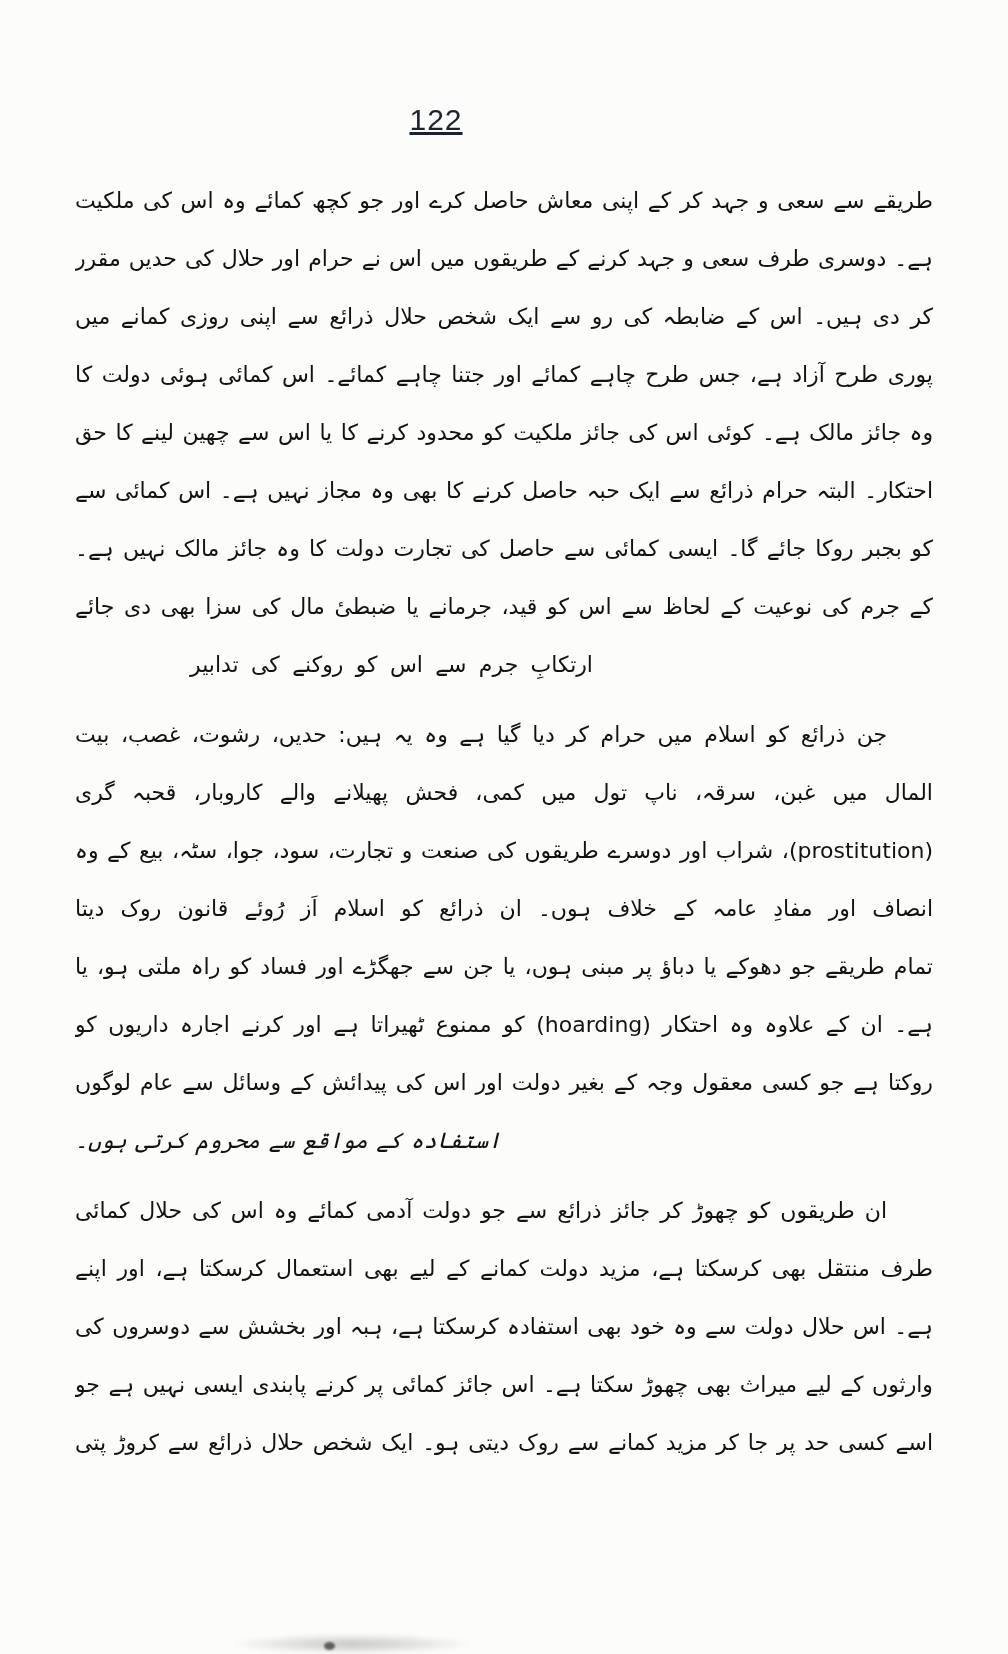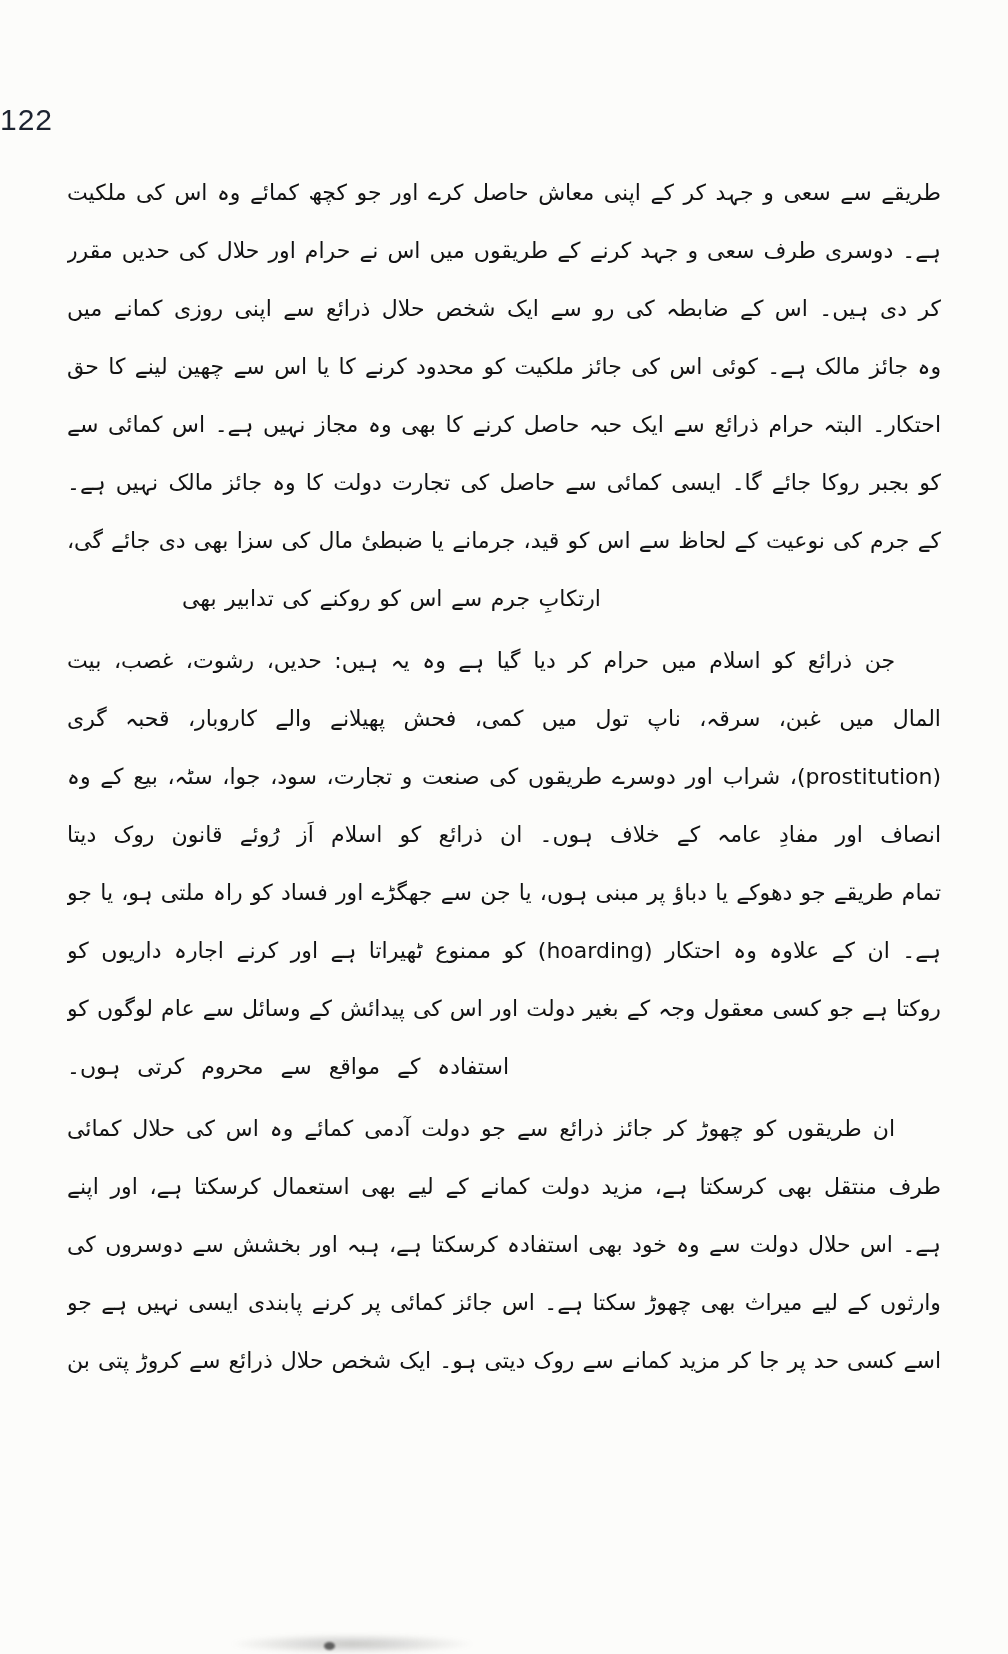--- a/index.html
+++ b/index.html
@@ -11,48 +11,49 @@
   .page {
     position: relative;
     width: 1008px; height: 1654px;
     background: #fcfcfa;
     color: #121212;
     overflow: hidden;
   }
   .page-number {
     position: absolute;
     top: 103px; left: 0; width: 872px;
-    text-align: left;
+    text-align: center;
     font-size: 30px;
     letter-spacing: 1px;
     color: #1c2330;
     font-family: "Liberation Sans", sans-serif;
+    text-decoration: underline;
   }
   .text-block {
     position: absolute;
     top: 160px; left: 63px; width: 882px;
     direction: rtl;
     unicode-bidi: embed;
   }
-  .paragraph { margin: 4px; padding: 0; }
+  .paragraph { margin: 12px; padding: 0; }
   .line {
     height: 58px;
     line-height: 58px;
     font-size: 22px;
     text-align: justify;
     text-align-last: justify;
     overflow: hidden;
     word-spacing: 1px;
   }
   
   .line.indent { padding-right: 46px; }
   
   .line.end-center { padding-right: 340px; padding-left: 115px; }
   
-  .line.end-left { padding-right: 432px; }
+  .line.end-left { padding-right: 432px; font-style: italic; }
   
   .scan-smudge {
     position: absolute;
     left: 232px; top: 1634px; width: 240px; height: 20px;
     background: radial-gradient(ellipse at center,
                 rgba(110,110,110,0.38), rgba(160,160,160,0) 72%);
     filter: blur(2px);
   }
   .scan-speck {
     position: absolute;
@@ -67,20 +68,21 @@
 <body>
 
 <div class="page">
   <div class="page-number">122</div>
 
   <div class="text-block" id="text-block">
       <div class="paragraph">
         <div class="line" dir="rtl">طریقے سے سعی و جہد کر کے اپنی معاش حاصل کرے اور جو کچھ کمائے وہ اس کی ملکیت</div>
         <div class="line" dir="rtl">ہے۔ دوسری طرف سعی و جہد کرنے کے طریقوں میں اس نے حرام اور حلال کی حدیں مقرر</div>
         <div class="line" dir="rtl">کر دی ہیں۔ اس کے ضابطہ کی رو سے ایک شخص حلال ذرائع سے اپنی روزی کمانے میں</div>
+        <div class="line" dir="rtl">پوری طرح آزاد ہے، جس طرح چاہے کمائے اور جتنا چاہے کمائے۔ اس کمائی ہوئی دولت کا</div>
         <div class="line" dir="rtl">وہ جائز مالک ہے۔ کوئی اس کی جائز ملکیت کو محدود کرنے کا یا اس سے چھین لینے کا حق نہیں</div>
         <div class="line" dir="rtl">احتکار۔ البتہ حرام ذرائع سے ایک حبہ حاصل کرنے کا بھی وہ مجاز نہیں ہے۔ اس کمائی سے اس</div>
         <div class="line" dir="rtl">کو بجبر روکا جائے گا۔ ایسی کمائی سے حاصل کی تجارت دولت کا وہ جائز مالک نہیں ہے۔ اس</div>
         <div class="line" dir="rtl">کے جرم کی نوعیت کے لحاظ سے اس کو قید، جرمانے یا ضبطیٔ مال کی سزا بھی دی جائے گی، اور</div>
         <div class="line end-center" dir="rtl">ارتکابِ جرم سے اس کو روکنے کی تدابیر بھی اختیار کی جائیں گی۔</div>
       </div>
       <div class="paragraph">
         <div class="line indent" dir="rtl">جن ذرائع کو اسلام میں حرام کر دیا گیا ہے وہ یہ ہیں: حدیں، رشوت، غصب، بیت</div>
         <div class="line" dir="rtl">المال میں غبن، سرقہ، ناپ تول میں کمی، فحش پھیلانے والے کاروبار، قحبہ گری</div>
         <div class="line" dir="rtl">(prostitution)، شراب اور دوسرے طریقوں کی صنعت و تجارت، سود، جوا، سٹہ، بیع کے وہ</div>

